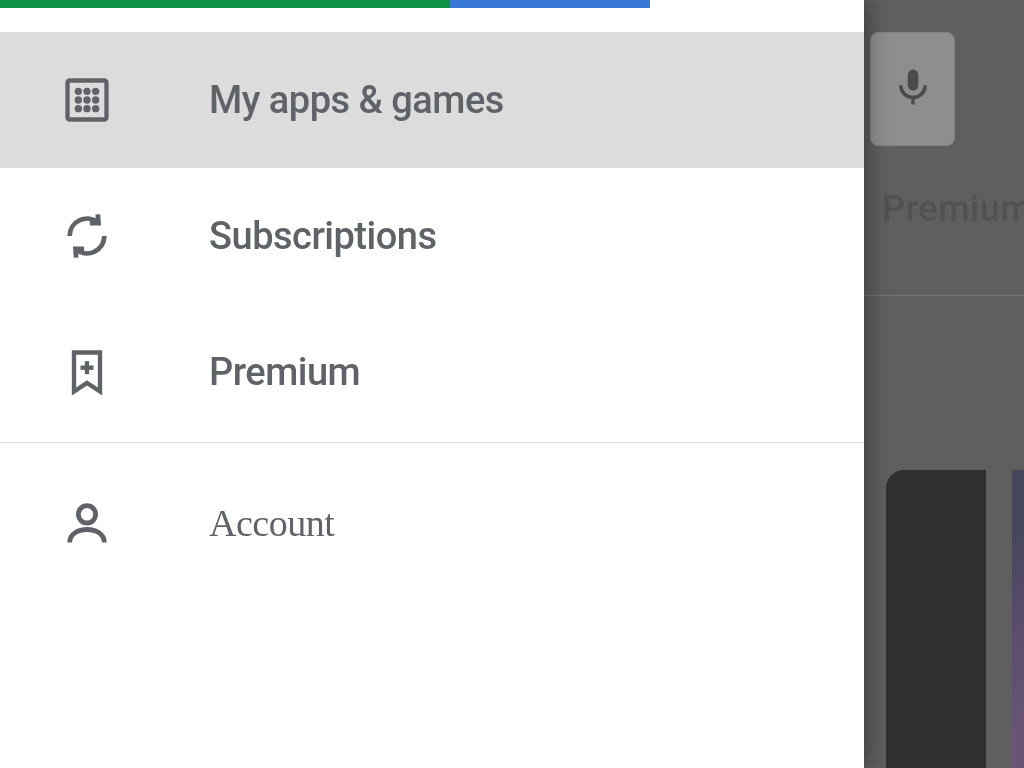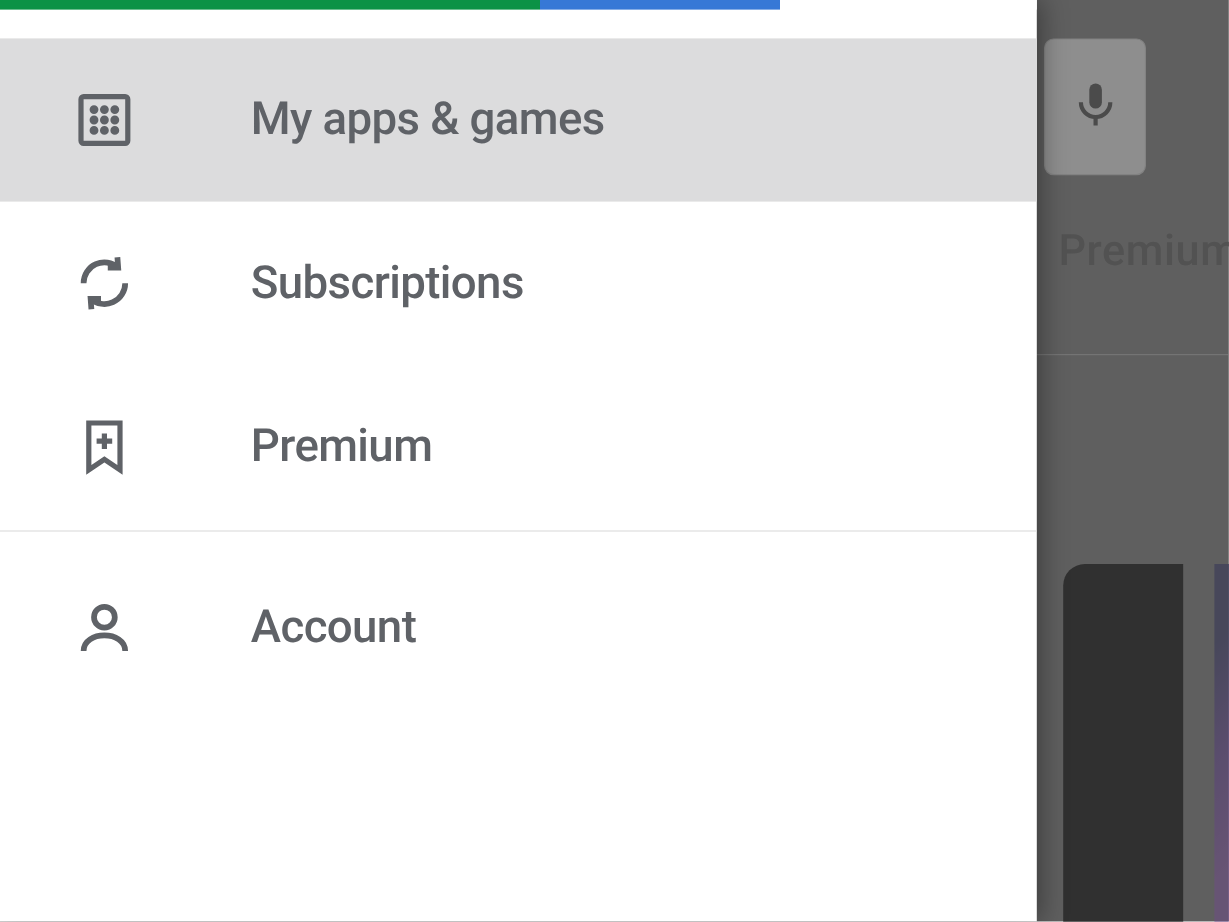--- a/index.html
+++ b/index.html
@@ -208,21 +208,21 @@
           <line x1="12" y1="7" x2="12" y2="13"></line>
           <line x1="9" y1="10" x2="15" y2="10"></line>
         </svg>
     </span>
     <span class="menu-label">Premium</span>
   </div>
 
   <div class="divider"></div>
 
   <div class="section2">
-    <div class="menu-item" style="margin-top:12px;">
+    <div class="menu-item" style="margin-top:12px;font-family:Liberation Serif, serif;">
       <span class="menu-icon">
         <svg viewBox="0 0 24 24" stroke-width="2.2">
             <circle cx="12" cy="8" r="4"></circle>
             <path d="M4 21c0-4 4-6 8-6s8 2 8 6"></path>
           </svg>
       </span>
       <span class="menu-label">Account</span>
     </div>
   </div>
 </div>

